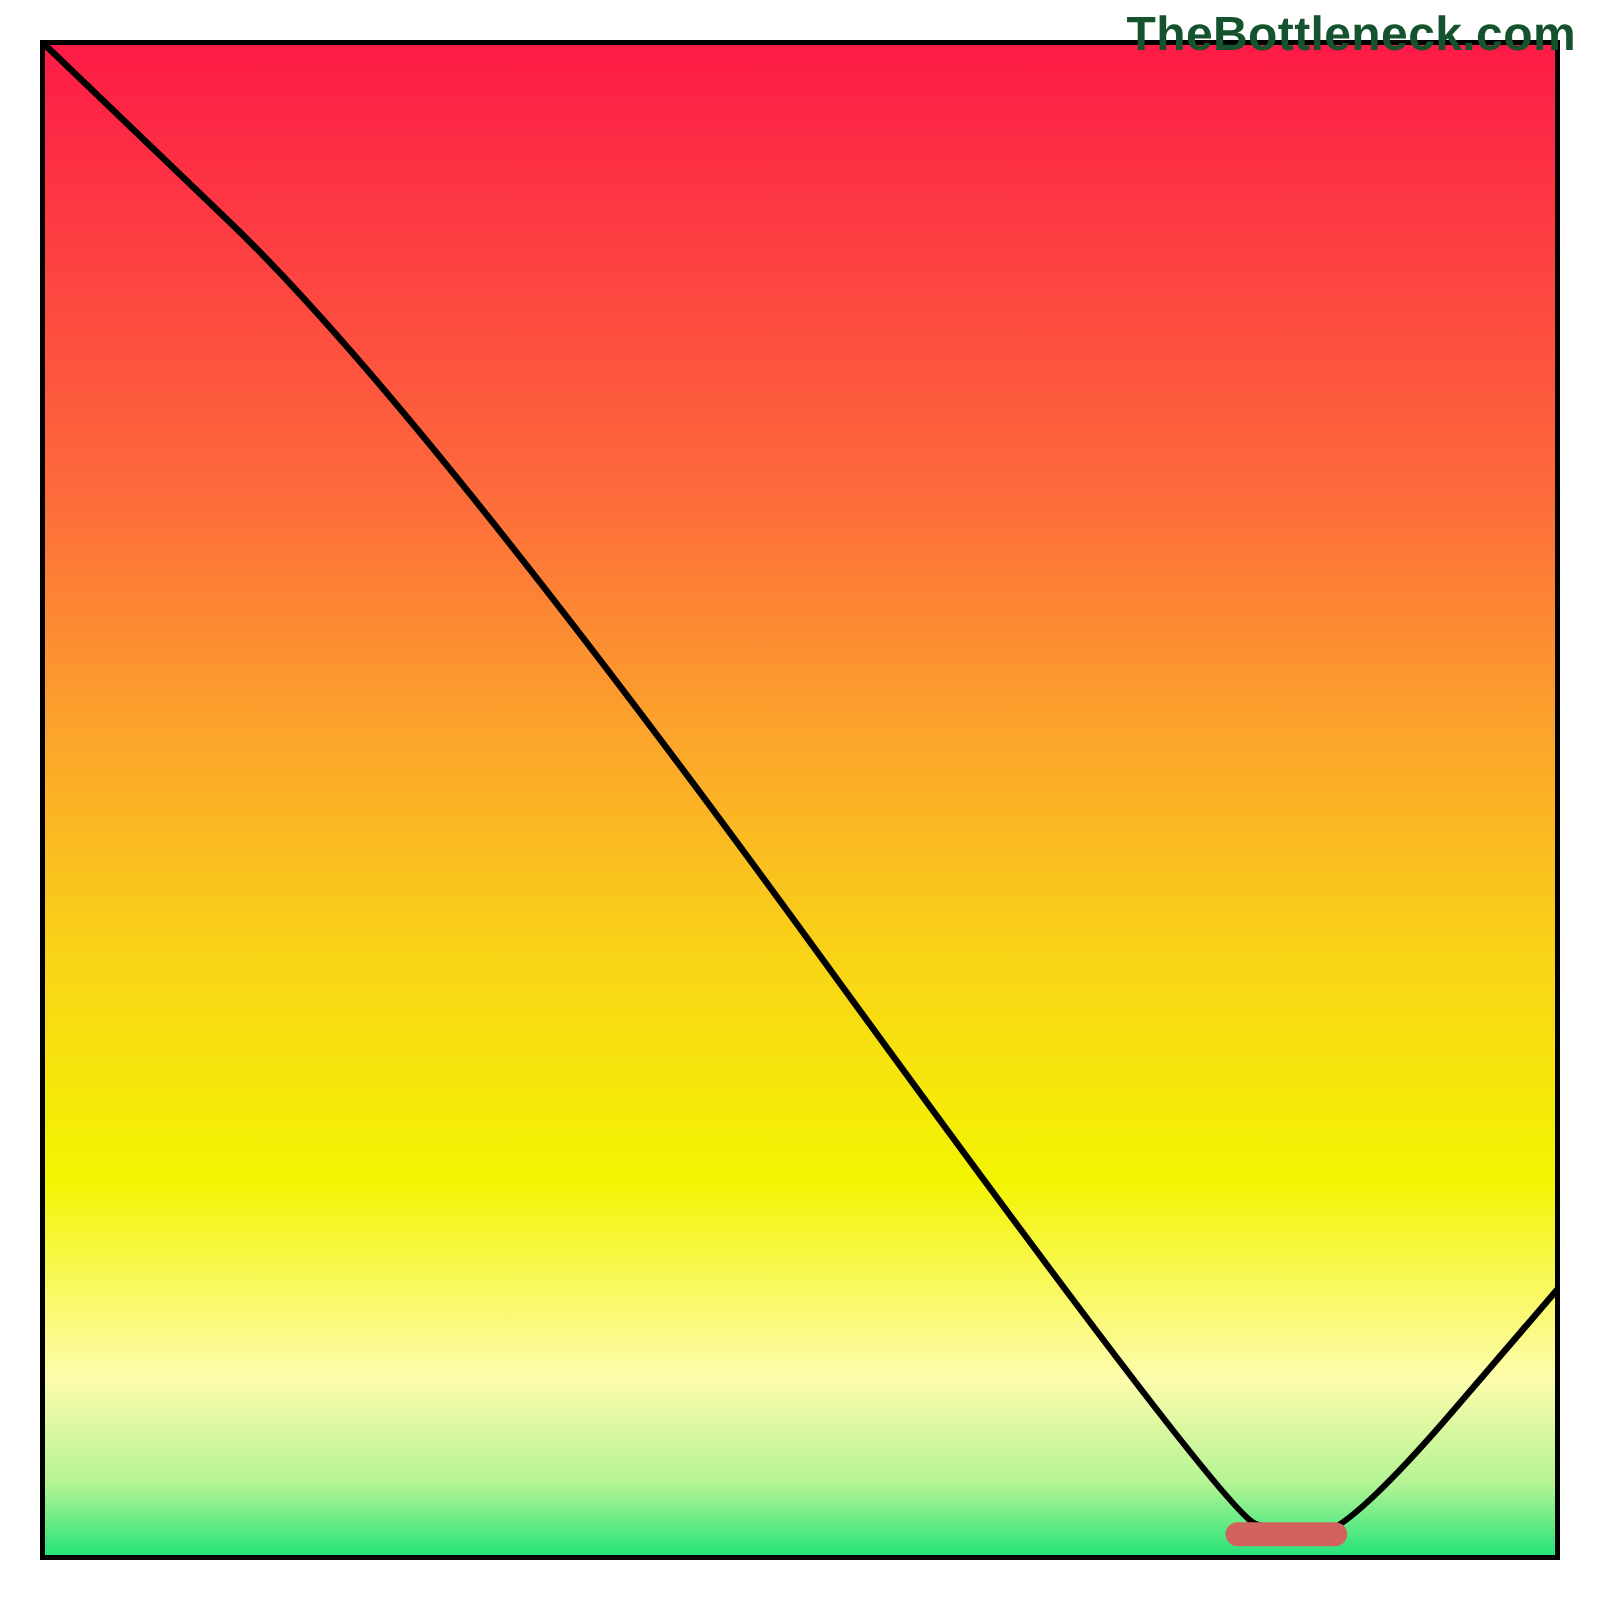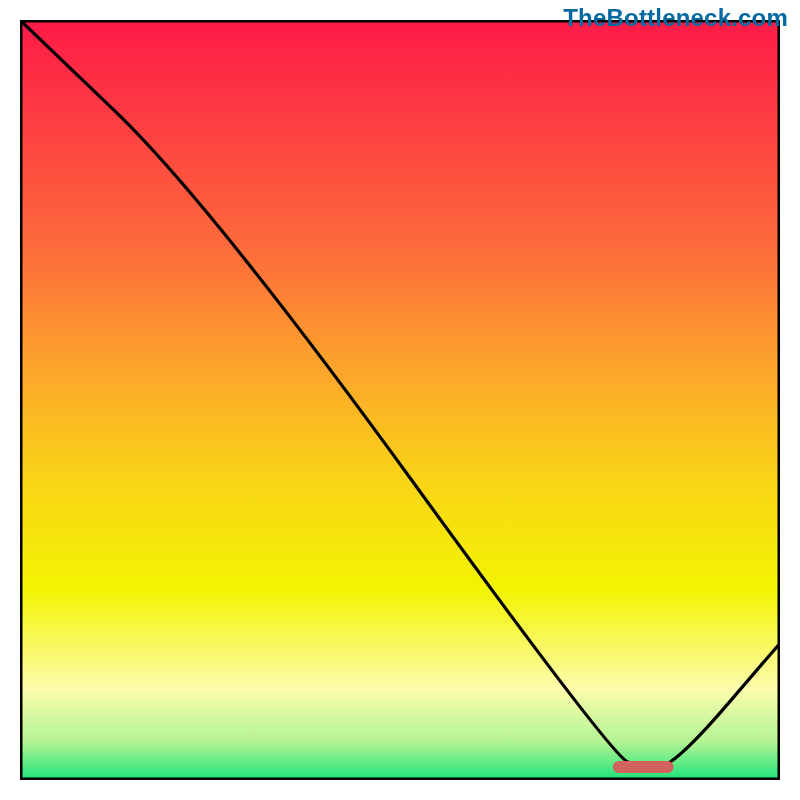--- a/index.html
+++ b/index.html
@@ -13,21 +13,21 @@
   }
   .wrap {
     position: relative;
     width: 800px;
     height: 800px;
   }
   .watermark {
     position: absolute;
     top: 4px;
     right: 12px;
-    color: #0369a1;
+    color: #14532d;
     font-size: 24px;
     font-weight: 600;
     letter-spacing: 0.2px;
     z-index: 5;
     user-select: none;
   }
   .chart {
     position: absolute;
     left: 20px;
     top: 20px;

